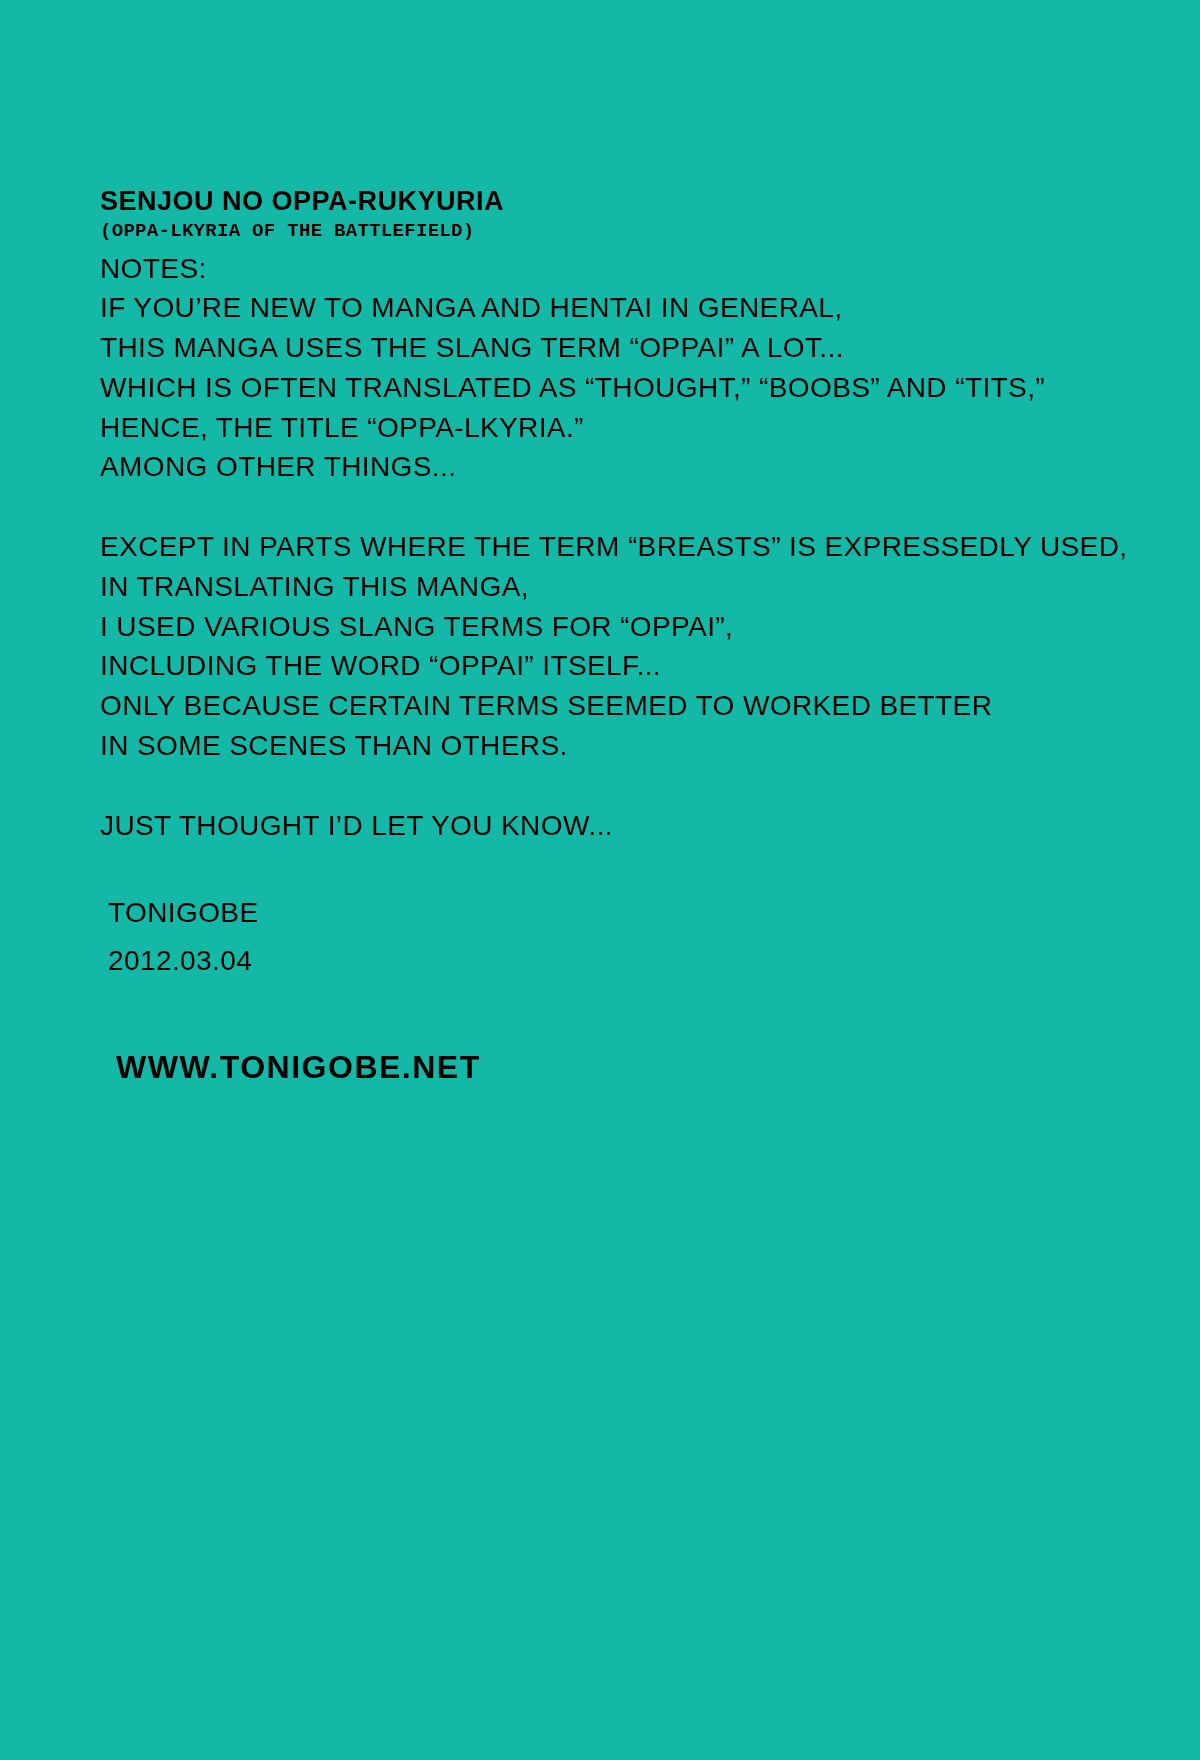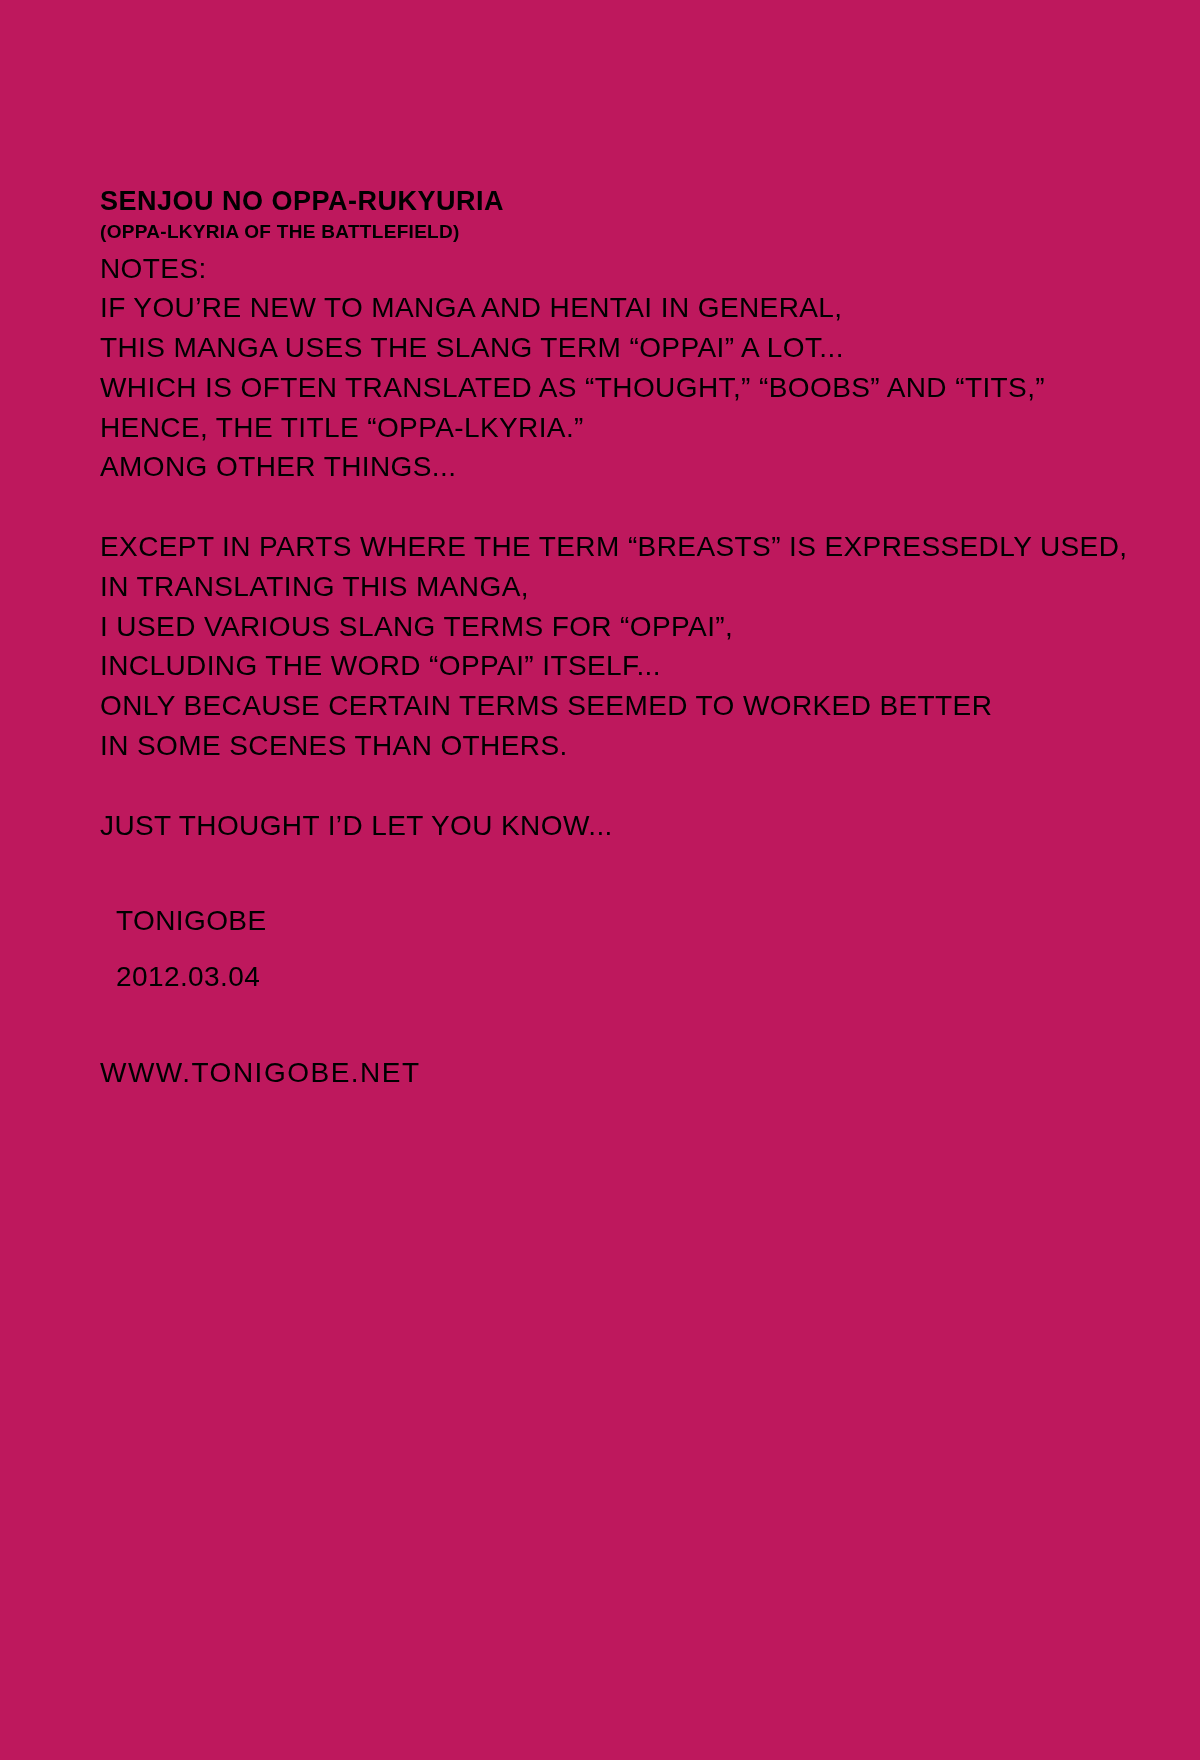--- a/index.html
+++ b/index.html
@@ -11,21 +11,21 @@
     width: 1200px;
     height: 1760px;
     font-family: "Liberation Sans", sans-serif;
     color: #000000;
     overflow: hidden;
   }
   .page {
     position: relative;
     width: 1200px;
     height: 1760px;
-    background: #be185d;
+    background: #14b8a6;
   }
   .notes-block {
     position: absolute;
     left: 100px;
     top: 186px;
     width: 1020px;
   }
   .title-line {
     font-size: 27px;
     font-weight: bold;
@@ -34,45 +34,47 @@
     margin: 0 0 3px 0;
     white-space: pre;
   }
   .subtitle-line {
     font-size: 19px;
     font-weight: bold;
     letter-spacing: 0.3px;
     line-height: 1.15;
     margin: 0 0 6px 0;
     white-space: pre;
+    font-family: Liberation Mono, monospace;
   }
   .body-line {
     font-size: 28px;
     font-weight: normal;
     letter-spacing: 0.4px;
     line-height: 1.42;
     margin: 0;
     white-space: pre;
   }
   .spacer-line {
     height: 40px;
   }
   .sig-line {
     font-size: 28px;
     letter-spacing: 0.4px;
     line-height: 1.42;
-    margin: 16px;
+    margin: 8px;
     white-space: pre;
   }
   .url-line {
-    font-size: 28px;
+    font-size: 32px;
     letter-spacing: 1.5px;
     line-height: 1.42;
-    margin: 0;
+    margin: 16px;
     white-space: pre;
+    font-weight: bold;
   }
 </style>
 </head>
 <body>
 
 <div class="page">
   <div class="notes-block">
 
     <p class="title-line">SENJOU NO OPPA-RUKYURIA</p>
     <p class="subtitle-line">(OPPA-LKYRIA OF THE BATTLEFIELD)</p>

